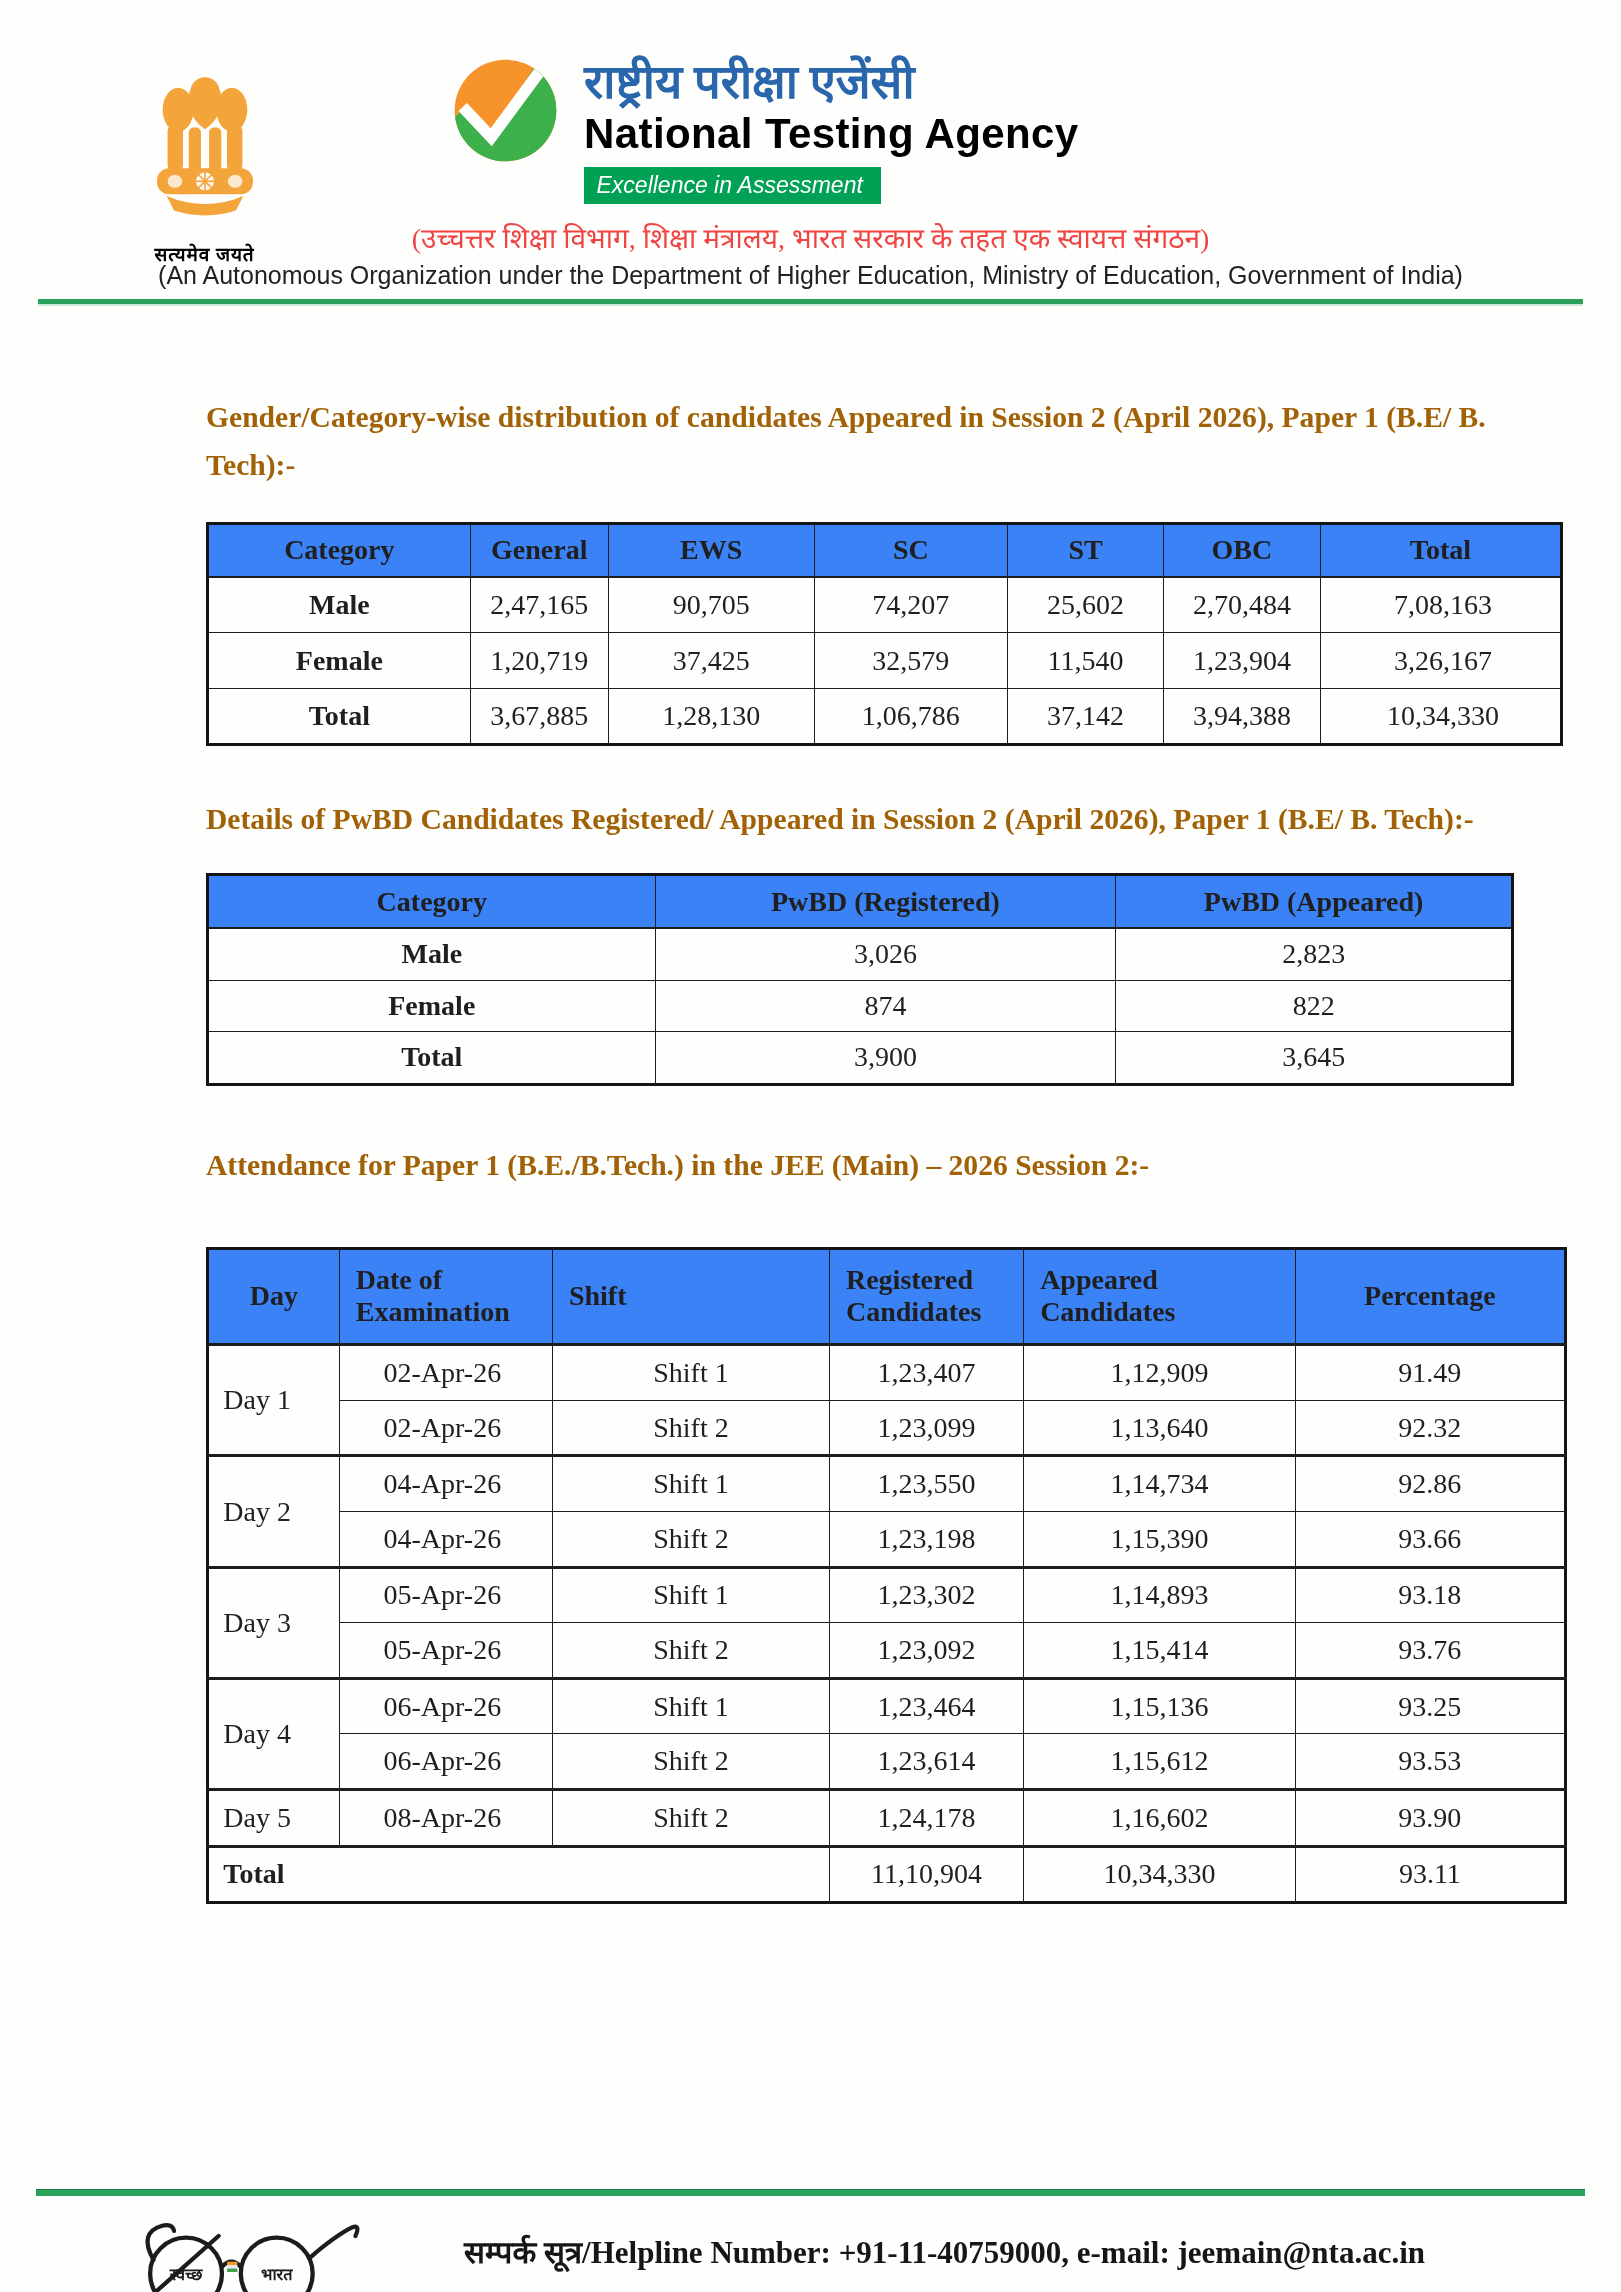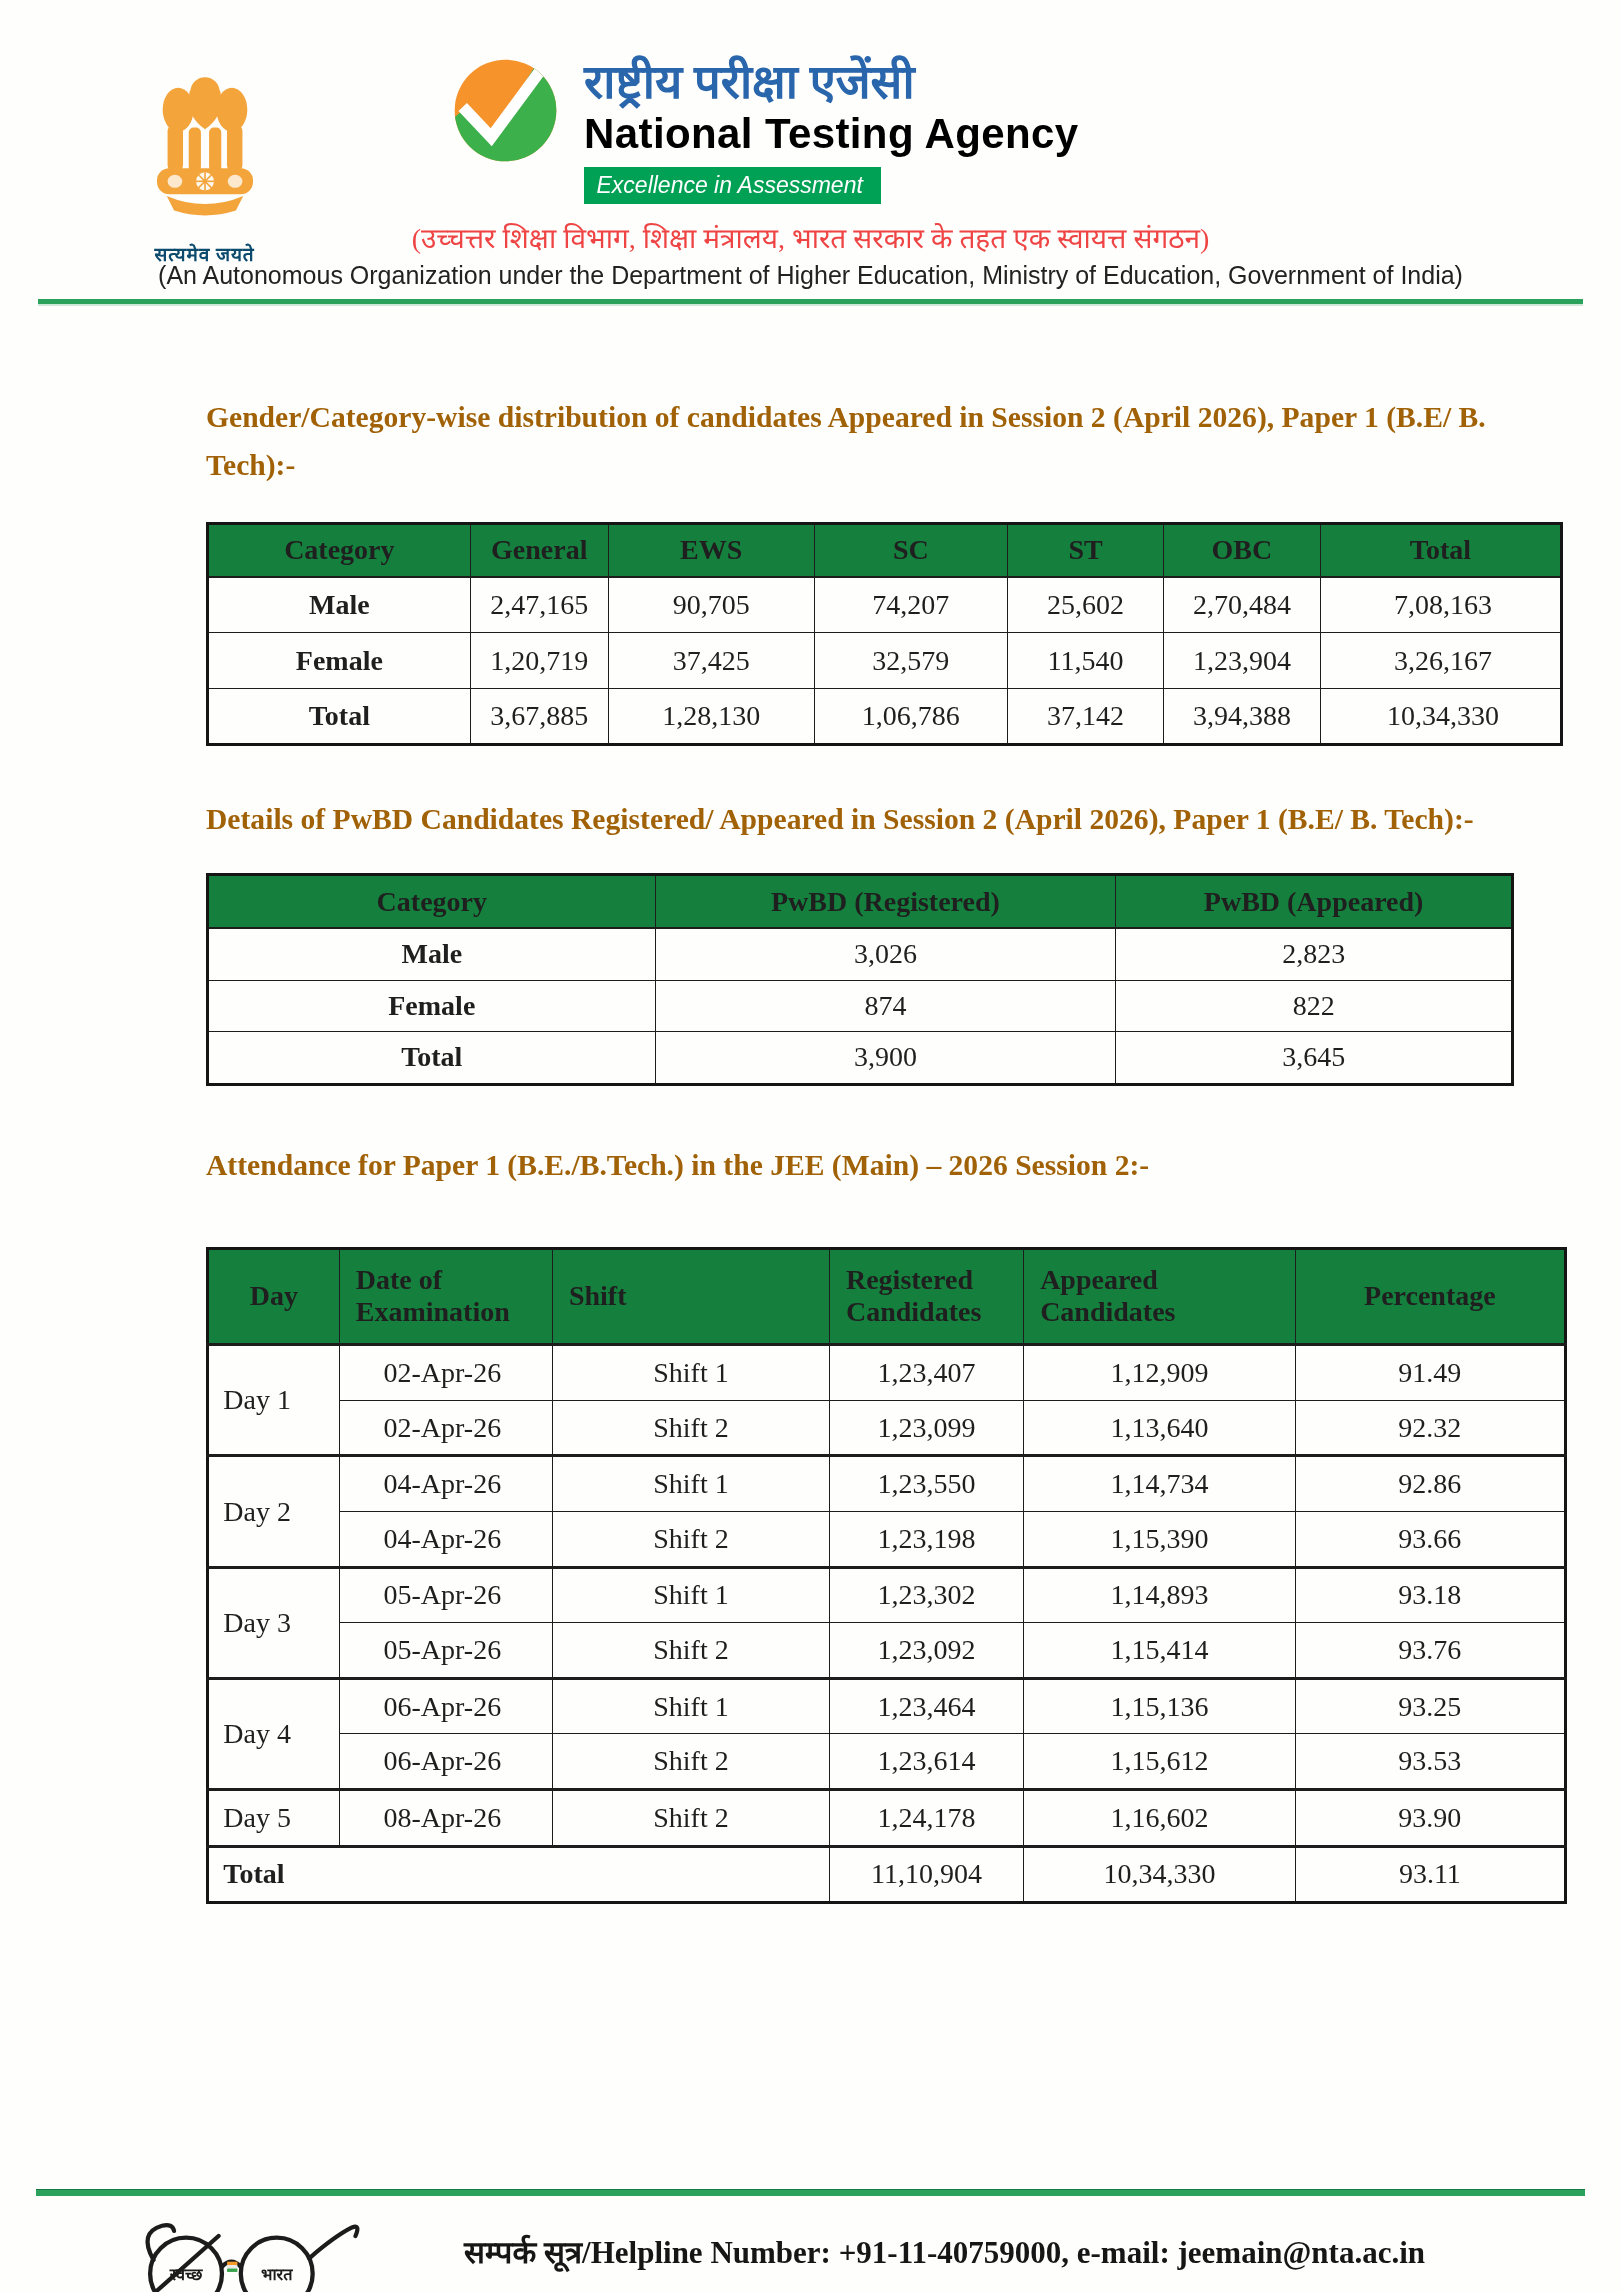--- a/index.html
+++ b/index.html
@@ -16,21 +16,21 @@
   
   .doc-header { position: relative; padding-top: 57px; }
   .emblem-block {
     position: absolute;
     left: 133px; top: 56px;
     width: 143px;
     text-align: center;
   }
   .emblem-caption {
     margin-top: 1.8px;
-    color: #0c4a6e;
+    color: #000000;
     font-weight: bold;
     font-size: 19px;
     letter-spacing: 0.9px;
     font-family: "Liberation Serif", "DejaVu Serif", serif;
   }
   .brand { display: flex; margin-left: 452px; align-items: flex-start; }
   .brand-text { margin-left: 25px; }
   .org-hindi {
     color: #2a66ac;
     font-weight: bold;
@@ -93,21 +93,21 @@
   .h3 { margin-top: 56px; }
 
   table { border-collapse: collapse; table-layout: fixed; }
   th, td {
     border: 1.8px solid #1d1d1d;
     font-size: 28px;
     padding: 1.8px 9px;
     overflow: hidden;
   }
   table { border: 3.6px solid #151515; }
-  thead th { background: #15803d; font-weight: bold; border-bottom-width: 2.7px; }
+  thead th { background: #3b82f6; font-weight: bold; border-bottom-width: 2.7px; }
 
   .t-gender { width: 1357px; margin-top: 32px; }
   .t-gender thead th { height: 47px; text-align: center; }
   .t-gender tbody td { height: 51px; text-align: center; }
   .t-gender tbody td.row-label { font-weight: bold; }
   .t-gender tbody td.col-total { padding-right: 4px; }
 
   .t-pwbd { width: 1308px; margin-top: 29px; }
   .t-pwbd thead th { height: 47px; text-align: center; }
   .t-pwbd tbody td { height: 47px; text-align: center; }

